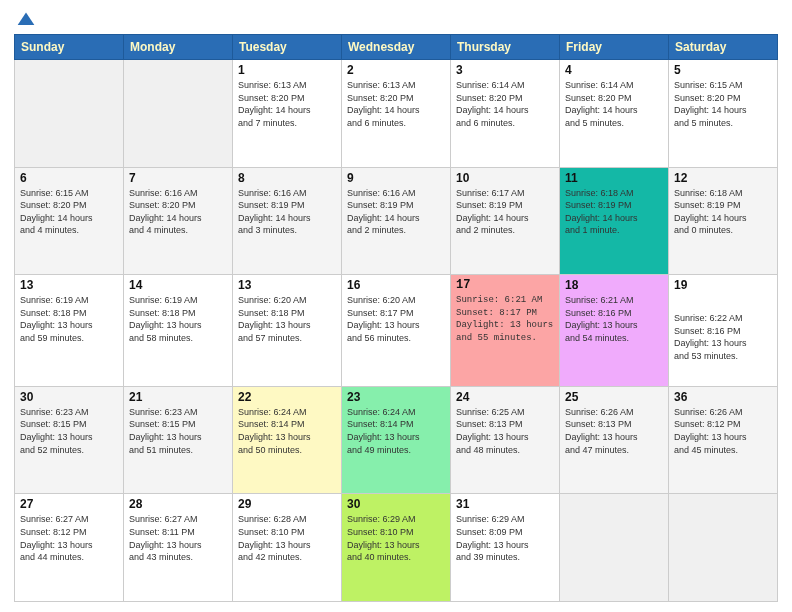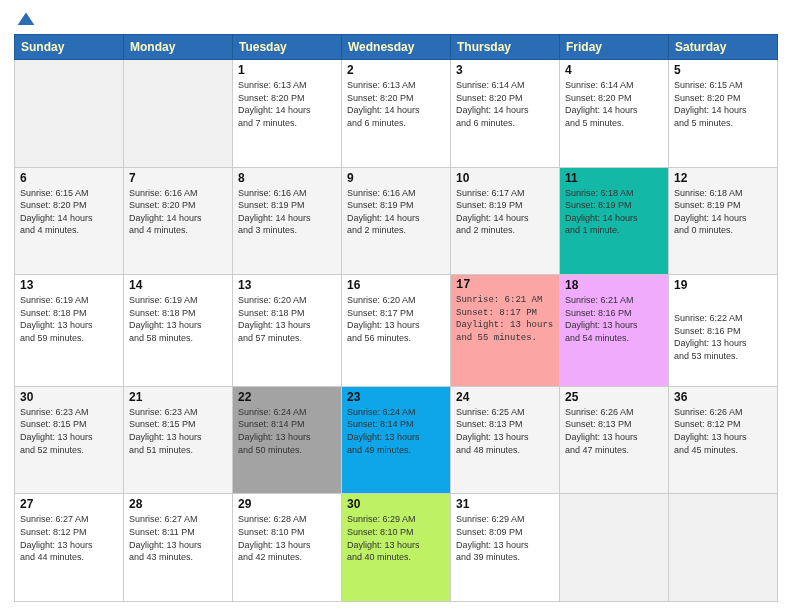--- a/index.html
+++ b/index.html
@@ -287,28 +287,28 @@
 Daylight: 13 hours
 and 52 minutes.</div>
           </td>
           <td style="background: rgb(244, 244, 244);">
             <span class="day-num">21</span>
             <div class="day-info" style="white-space: pre-line;">Sunrise: 6:23 AM
 Sunset: 8:15 PM
 Daylight: 13 hours
 and 51 minutes.</div>
           </td>
-          <td style="background: #a3a3a3;">
+          <td style="background: #fef9c3;">
             <span class="day-num">22</span>
             <div class="day-info" style="white-space: pre-line;">Sunrise: 6:24 AM
 Sunset: 8:14 PM
 Daylight: 13 hours
 and 50 minutes.</div>
           </td>
-          <td style="background: #0ea5e9;">
+          <td style="background: #86efac;">
             <span class="day-num">23</span>
             <div class="day-info" style="white-space: pre-line;">Sunrise: 6:24 AM
 Sunset: 8:14 PM
 Daylight: 13 hours
 and 49 minutes.</div>
           </td>
           <td style="background: rgb(244, 244, 244);">
             <span class="day-num">24</span>
             <div class="day-info" style="white-space: pre-line;">Sunrise: 6:25 AM
 Sunset: 8:13 PM

